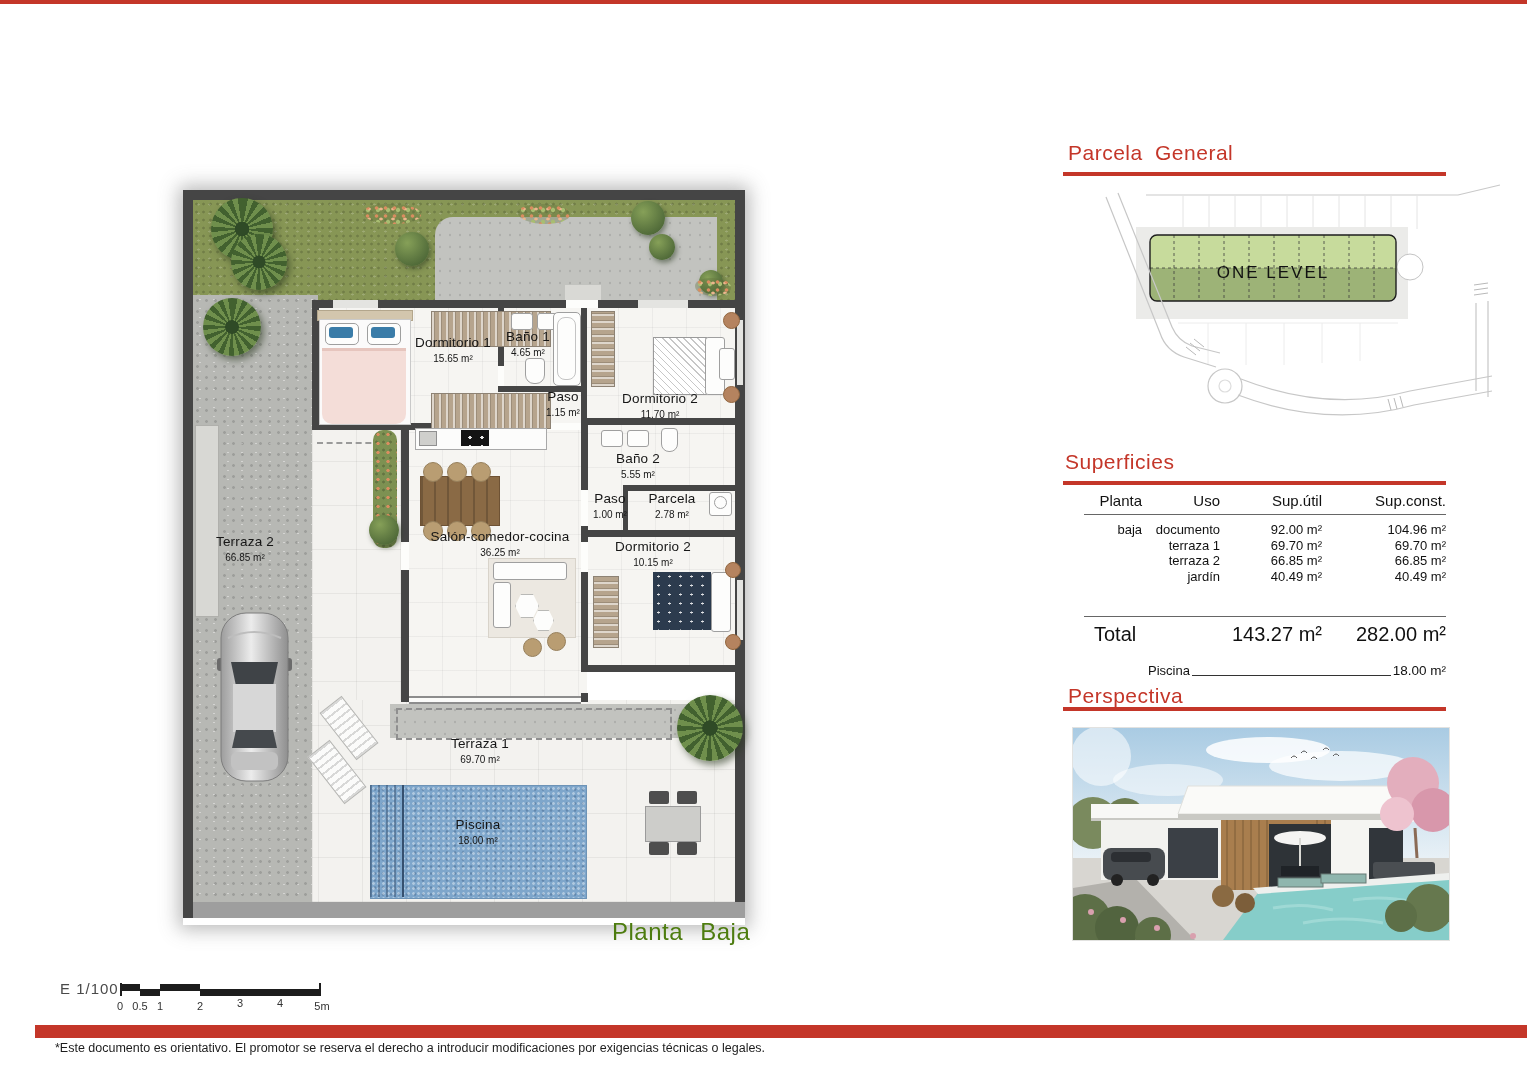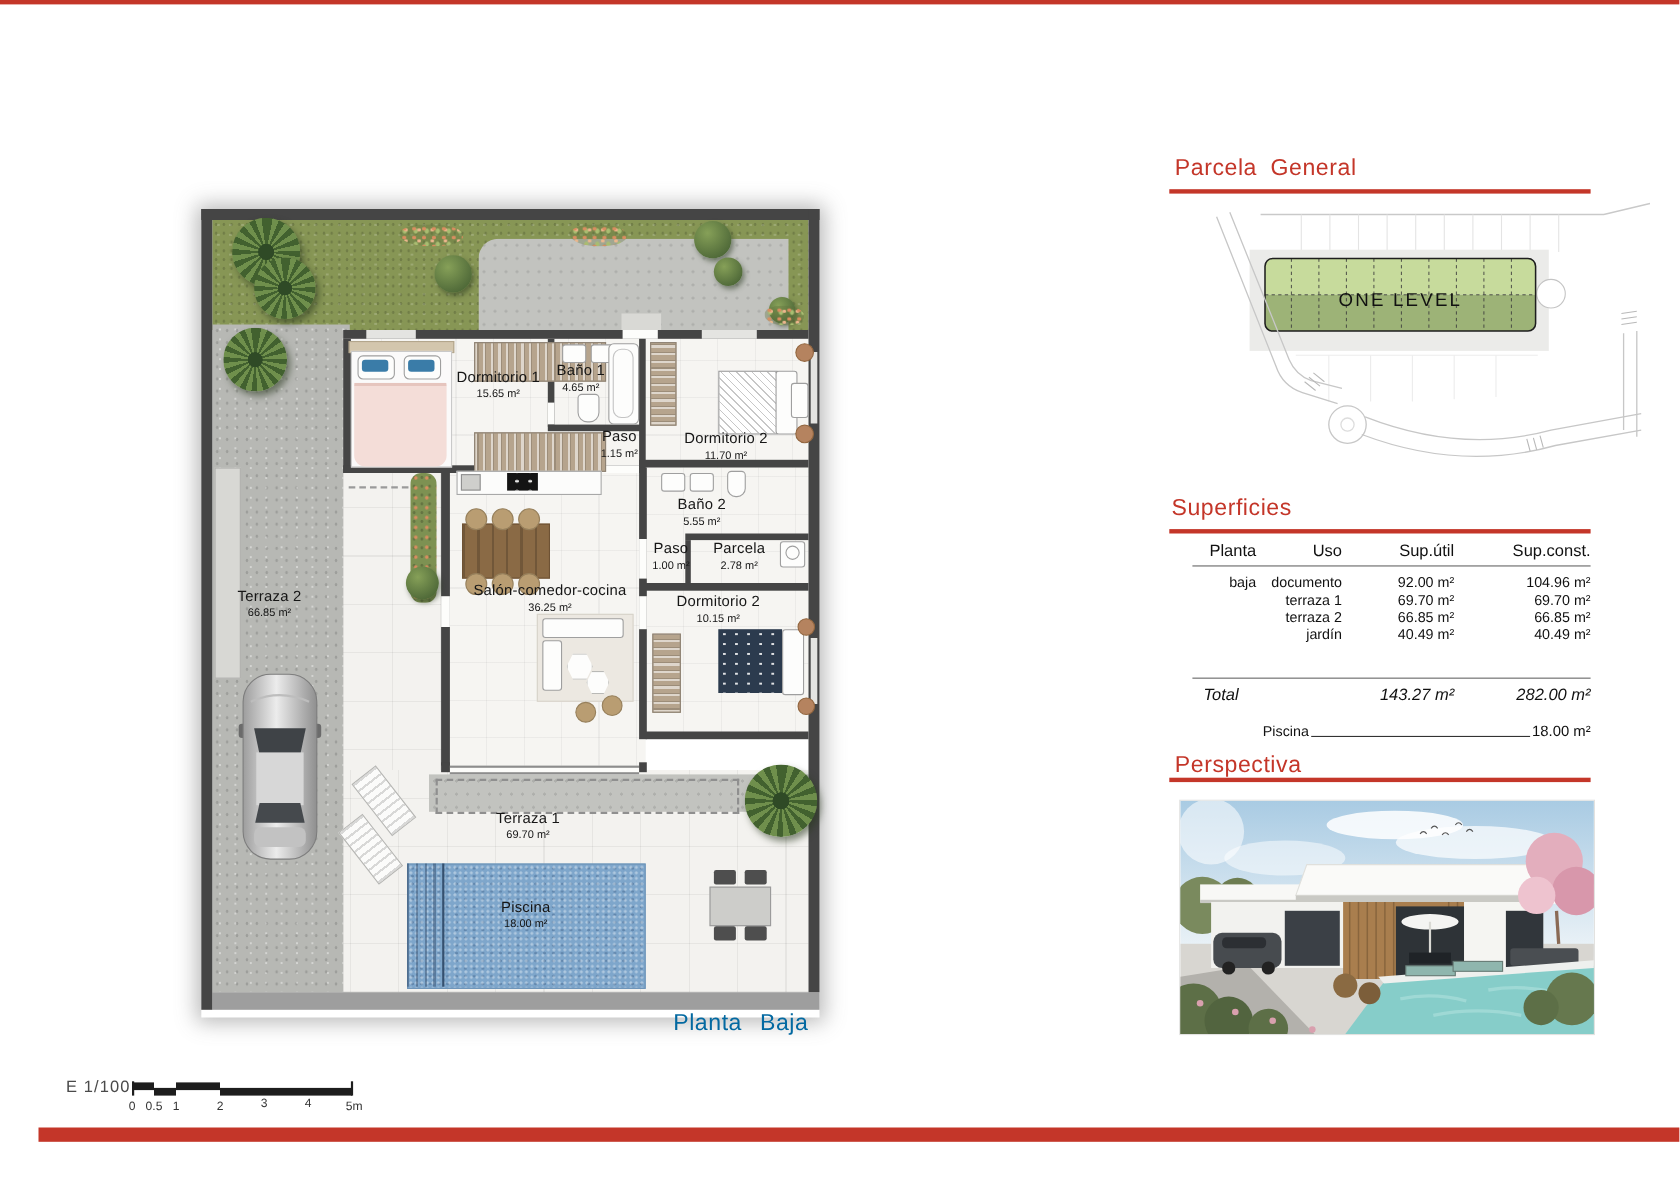--- a/index.html
+++ b/index.html
@@ -62,40 +62,41 @@
   .chair{position:absolute;border-radius:50%;background:#b99d72;border:1px solid #97805c;}
   .lounger{position:absolute;width:26px;height:58px;background:#fbfbfa;border:1px solid #b5b5b2;
      background-image:repeating-linear-gradient(0deg,rgba(0,0,0,.14) 0 2px,transparent 2px 7px);}
   
   .sup-table{position:absolute;left:1060px;top:492px;width:386px;color:#111;}
   .trow{display:grid;grid-template-columns:82px 78px 102px 124px;}
   .trow span{text-align:right;white-space:nowrap;}
   .thead{font-size:15px;}
   .tbody{margin-top:7px;font-size:13px;line-height:15.5px;}
   .hrule{height:1px;background:#666;margin-left:24px;}
-  .total{margin-top:6px;font-size:15px;font-style:italic;}
+  .total{margin-top:6px;font-size:20px;}
   .total .tleft{text-align:left;padding-left:34px;}
   .prow{display:flex;margin-top:17px;font-size:13px;align-items:flex-end;}
   .prow .plabel{margin-left:88px;}
   .prow .fill{flex:1;border-bottom:1px solid #333;margin:0 2px 2px 2px;}
   .prow .pval{font-size:13.5px;}
   
   .sb{position:absolute;background:#1d1d1d;}
   .sb-num{position:absolute;width:24px;text-align:center;font-size:11px;color:#333;}
   
   .footnote{position:absolute;left:55px;top:1041px;font-size:12.5px;color:#1d1d1d;}
-  .planta-baja{position:absolute;left:612px;top:918px;font-size:21px;color:#0369a1;word-spacing:10px;letter-spacing:.5px;}
+  .planta-baja{position:absolute;left:612px;top:918px;font-size:24px;color:#4d7c0f;word-spacing:10px;letter-spacing:.5px;}
 </style>
 </head>
 <body>
 
 <div id="page">
 
   <div class="redline" style="left:0;top:0;width:1527px;height:4px;"></div>
   <div class="redline" style="left:35px;top:1025px;width:1492px;height:13px;"></div>
+  <div class="footnote">*Este documento es orientativo. El promotor se reserva el derecho a introducir modificaciones por exigencias técnicas o legales.</div>
 
   <div id="plan">
 
     <div class="garden" style="left:10px;top:10px;width:542px;height:100px;"></div>
     <div class="concrete-light" style="left:252px;top:27px;width:282px;height:83px;border-radius:18px 0 0 0;"></div>
     <div class="concrete" style="left:10px;top:105px;width:125px;height:607px;"></div>
     <div class="tiles" style="left:129px;top:240px;width:101px;height:472px;"></div>
     <div class="tiles" style="left:135px;top:510px;width:417px;height:202px;"></div>
     <div class="tiles-int" style="left:129px;top:110px;width:423px;height:130px;"></div>
     <div class="tiles-int" style="left:404px;top:235px;width:148px;height:247px;"></div>

